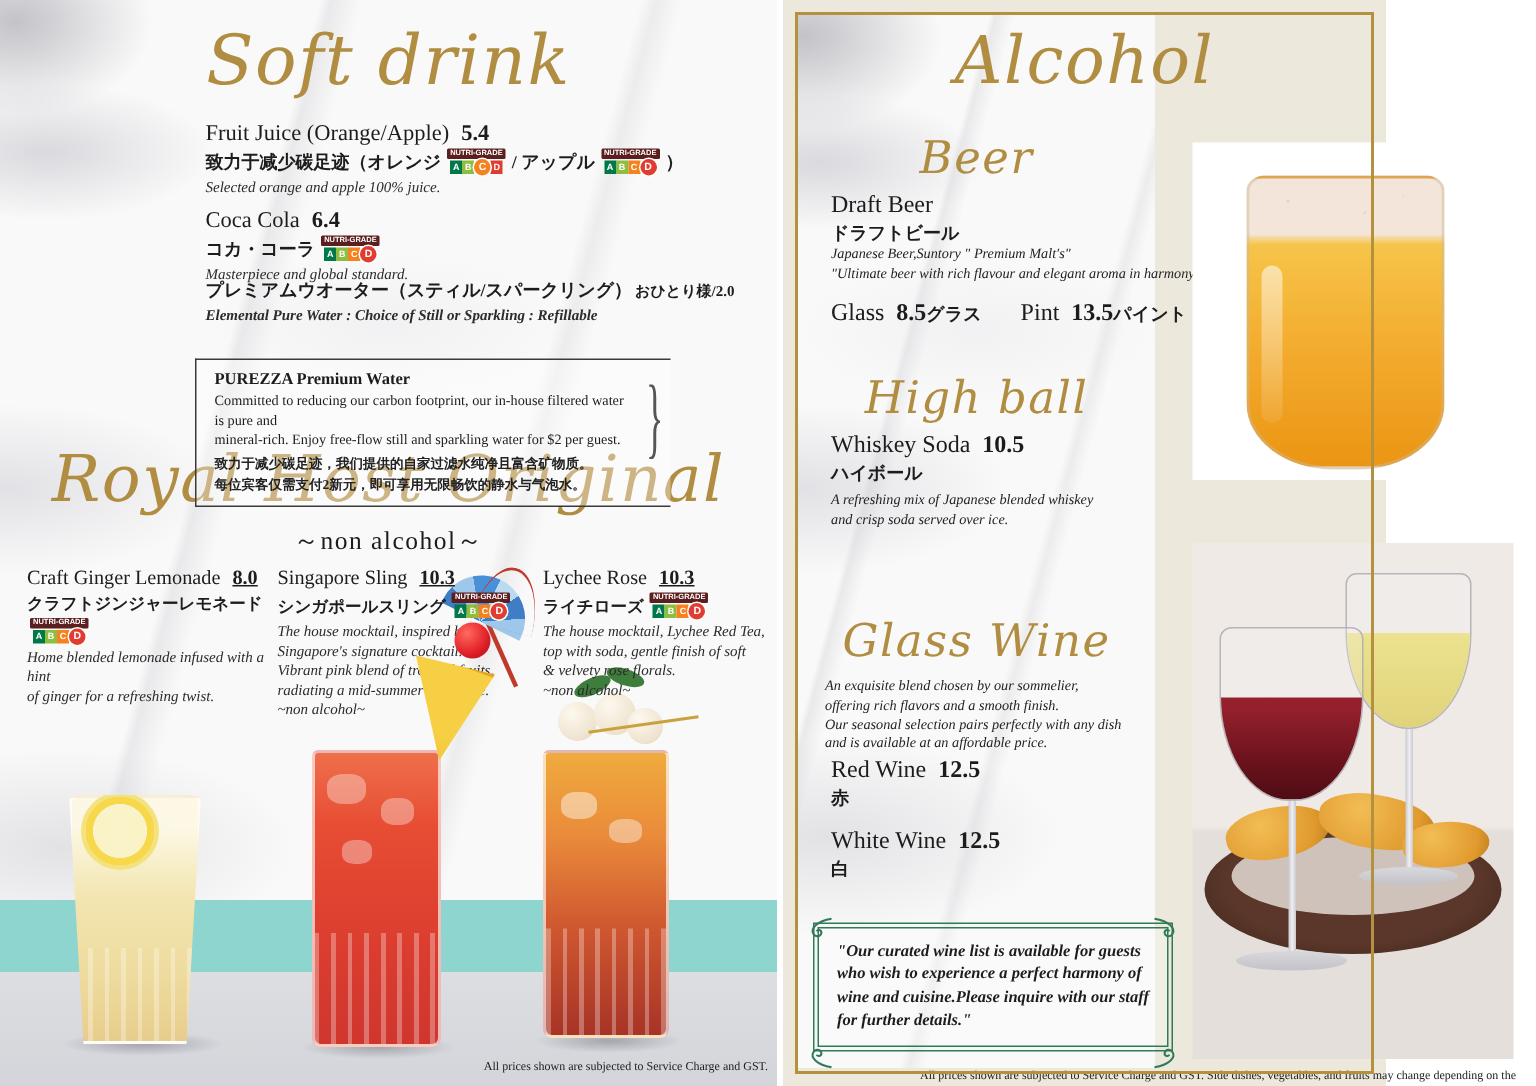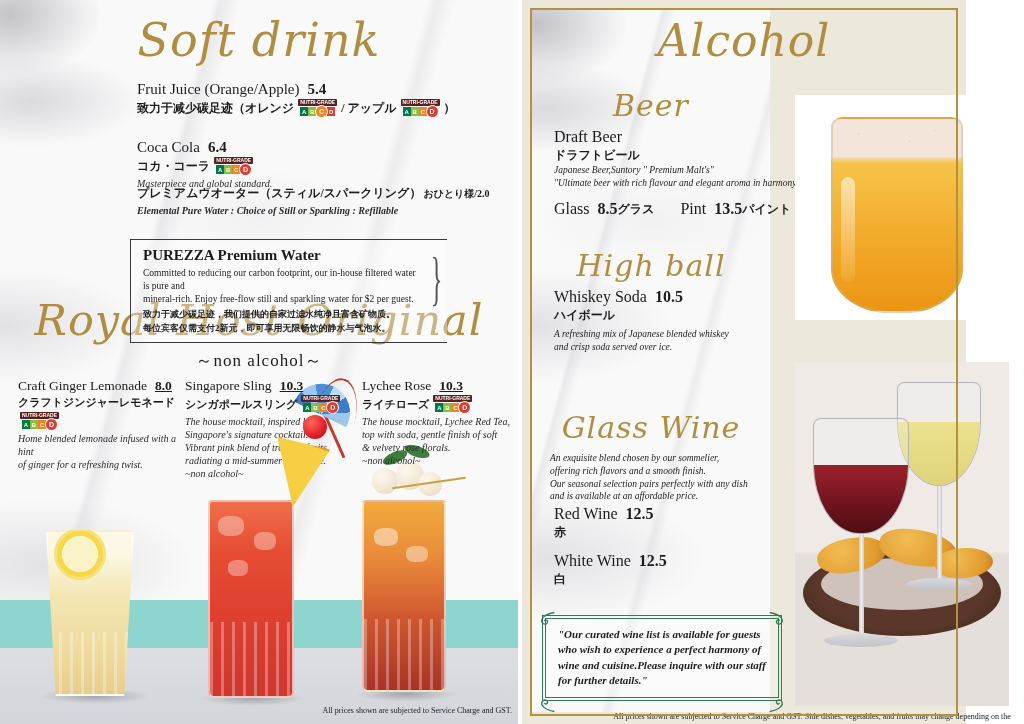--- a/index.html
+++ b/index.html
@@ -12,21 +12,21 @@
       radial-gradient(ellipse 130px 90px at 2% 2%, rgba(150,150,160,.55), transparent 70%),
       radial-gradient(ellipse 170px 70px at 6% 14%, rgba(185,185,195,.5), transparent 65%),
       radial-gradient(ellipse 230px 95px at 1% 45%, rgba(197,197,206,.45), transparent 60%),
       radial-gradient(ellipse 260px 110px at 8% 78%, rgba(192,192,200,.4), transparent 60%),
       radial-gradient(ellipse 200px 80px at 50% 30%, rgba(214,214,222,.22), transparent 60%),
       linear-gradient(105deg, transparent 30%, rgba(178,178,188,.22) 31%, transparent 34%,
                       transparent 60%, rgba(178,178,188,.18) 61.5%, transparent 64%);
   }
   .page{position:absolute;top:0;height:724px;}
   .page-left{left:0;width:518px;}
-  .page-right{left:522px;width:402px;background:#ece8dc;padding-left:42px;}
+  .page-right{left:522px;width:402px;background:#ece8dc;}
   .gold-frame{position:absolute;inset:8px;border:2px solid #b3913f;pointer-events:none;z-index:30;}
   .marble-panel{position:absolute;left:10px;top:10px;width:238px;height:702px;}
   
   .script{font-family:"DejaVu Serif",serif;font-style:italic;color:#b18d42;margin:0;
           font-weight:400;letter-spacing:1px;line-height:1.05;}
   .h-soft{position:absolute;top:16px;left:0;width:100%;text-align:center;font-size:46px;}
   .h-royal{position:absolute;top:298px;left:0;width:100%;text-align:center;font-size:43px;}
   .h-sub{position:absolute;top:349px;left:0;width:100%;text-align:center;font-size:17px;
          font-family:"Liberation Serif",serif;color:#1c1c1c;letter-spacing:1px;}
   .h-alcohol{position:absolute;top:18px;left:0;width:100%;text-align:center;font-size:44px;z-index:5;}
@@ -38,21 +38,21 @@
   .nm{font-size:15px;}
   .pr{font-weight:bold;font-size:15px;}
   .jp{font-size:12px;font-weight:bold;margin-top:1px;display:flex;align-items:center;gap:2px;flex-wrap:wrap;}
   .jp-sm{font-size:10px;font-weight:bold;}
   .ds{font-style:italic;font-size:10px;color:#2b2b2b;margin-top:2px;white-space:pre-line;line-height:1.3;}
   .zh{font-size:9px;font-weight:bold;color:#222;line-height:1.5;white-space:pre-line;}
   
   .purezza{position:absolute;left:130px;top:239px;width:278px;border-top:1px solid #3a3a3a;
            border-bottom:1px solid #3a3a3a;border-left:1px solid #3a3a3a;
            padding:7px 26px 7px 12px;z-index:5;background:rgba(255,255,255,.35);}
-  .purezza-title{font-weight:bold;font-size:15px;}
+  .purezza-title{font-weight:bold;font-size:11px;}
   .purezza-en{font-size:9.5px;line-height:1.35;margin-top:3px;white-space:pre-line;}
   .purezza-orn{position:absolute;right:-4px;top:6px;font-size:60px;color:#555;
                transform:scaleX(.4);font-weight:400;line-height:64px;}
   
   .col{position:absolute;top:376px;z-index:5;}
   .col .nm{font-size:13.5px;white-space:nowrap;}
   .col .pr{font-size:13.5px;text-decoration:underline;}
   .col .jp{font-size:11px;}
   
   .ng{display:inline-flex;flex-direction:column;align-items:center;vertical-align:middle;margin:0 2px;}
@@ -189,20 +189,21 @@
             <span class="ng-label">NUTRI-GRADE</span>
             <span class="ng-row">
               <span class="ng-cell" style="background: rgb(0, 120, 72);">A</span>
               <span class="ng-cell" style="background: rgb(141, 190, 63);">B</span>
               <span class="ng-cell" style="background: rgb(245, 130, 31);">C</span>
               <span class="ng-cell ng-sel" style="background: rgb(224, 60, 49);">D</span>
             </span>
           </span>
         <span>）</span>
       </div>
+      <div class="ds">Selected orange and apple 100% juice.</div>
     </div>
 
     <div class="item" style="top:138px">
       <div>
         <span class="nm">Coca Cola</span>&nbsp;
         <span class="pr">6.4</span>
       </div>
       <div class="jp">
         <span>コカ・コーラ</span>
         <span class="ng">

